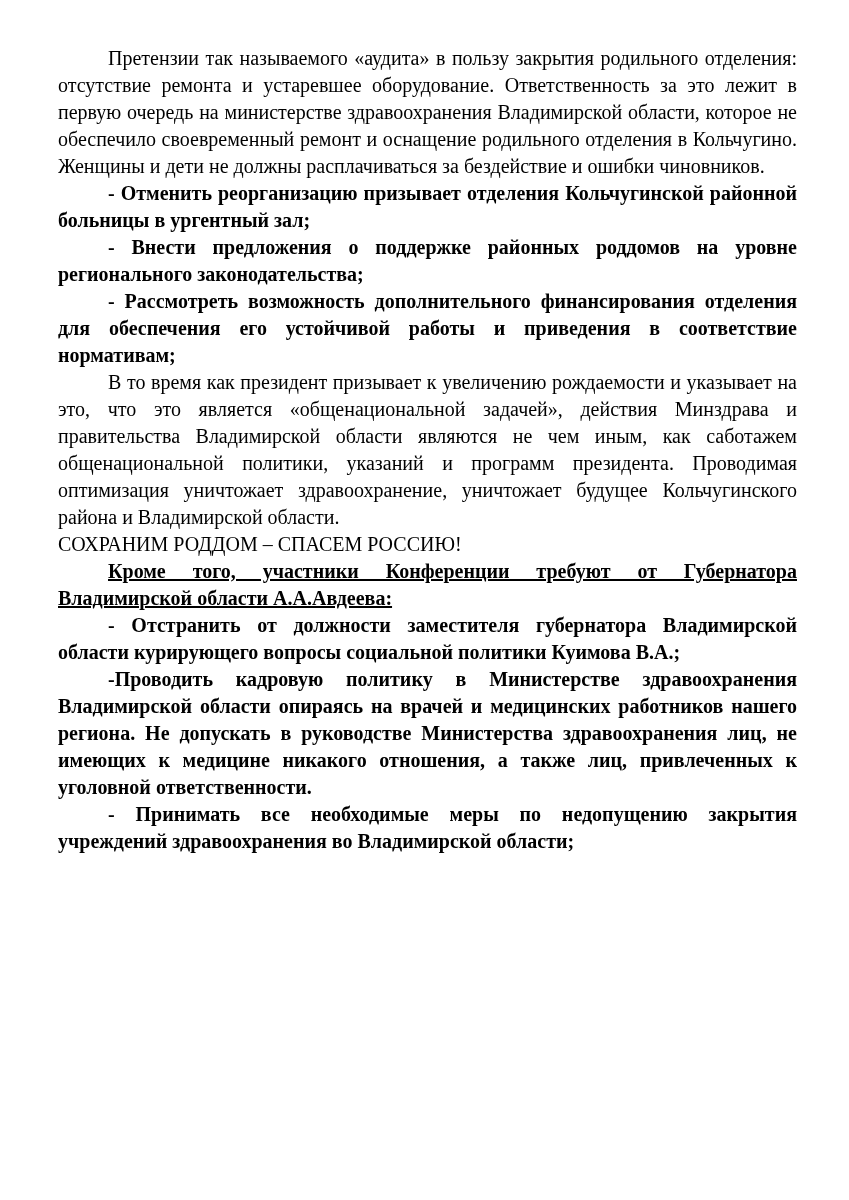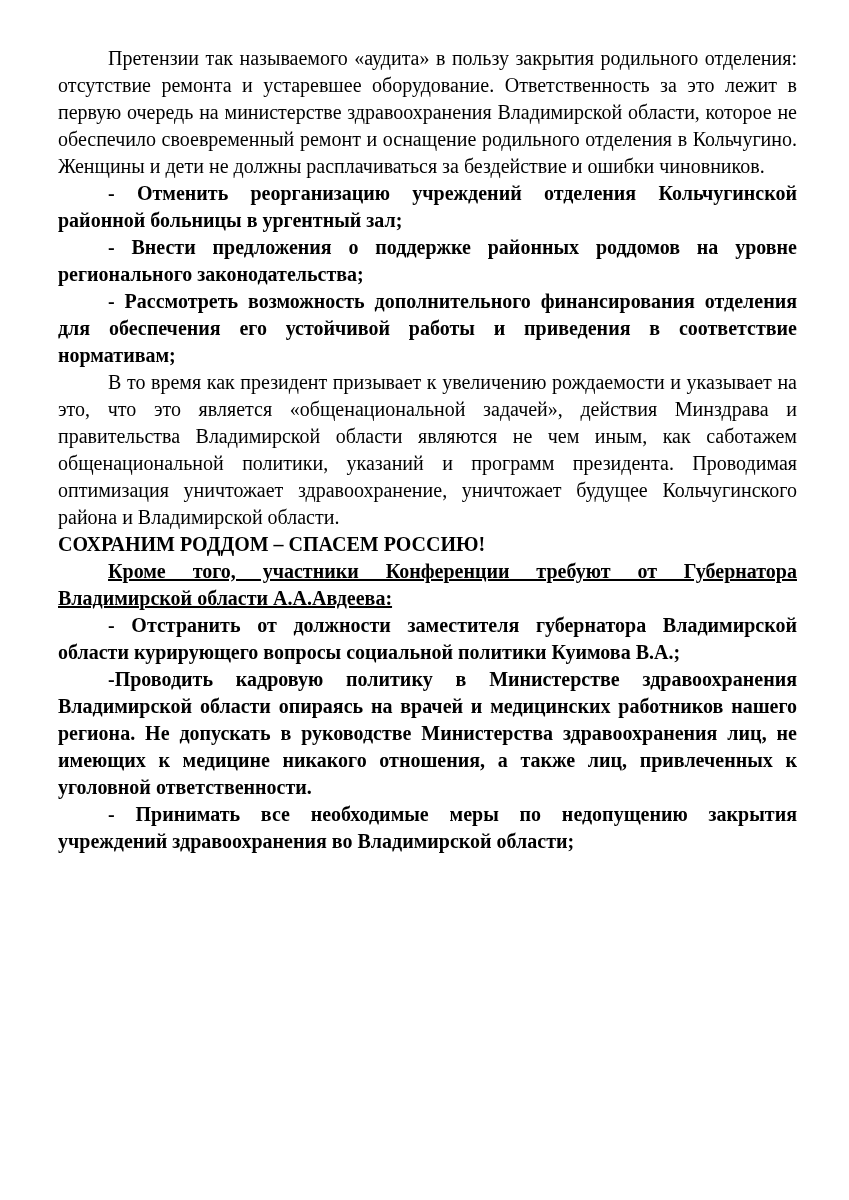--- a/index.html
+++ b/index.html
@@ -34,33 +34,33 @@
     font-weight: 700;
   }
   .u {
     text-decoration: underline;
   }
   .heading {
     margin: 27px 0;
     font-size: 20px;
     line-height: 27px;
     text-align: center;
-    font-weight: 700;
+    font-weight: 400;
     text-indent: 0;
   }
 </style>
 </head>
 <body>
 
 <div class="page">
 
   <p class="indent">Претензии так называемого «аудита» в пользу закрытия родильного отделения: отсутствие ремонта и устаревшее оборудование. Ответственность за это лежит в первую очередь на министерстве здравоохранения Владимирской области, которое не обеспечило своевременный ремонт и оснащение родильного отделения в Кольчугино. Женщины и дети не должны расплачиваться за бездействие и ошибки чиновников.</p>
 
 
-  <p class="indent b">- Отменить реорганизацию учреждений отделения Кольчугинской районной больницы в ургентный зал;</p>
+  <p class="indent b">- Отменить реорганизацию призывает отделения Кольчугинской районной больницы в ургентный зал;</p>
 
   <p class="indent b">- Внести предложения о поддержке районных роддомов на уровне регионального законодательства;</p>
 
   <p class="indent b">- Рассмотреть возможность дополнительного финансирования отделения для обеспечения его устойчивой работы и приведения в соответствие нормативам;</p>
 
   <p class="indent">В то время как президент призывает к увеличению рождаемости и указывает на это, что это является «общенациональной задачей», действия Минздрава и правительства Владимирской области являются не чем иным, как саботажем общенациональной политики, указаний и программ президента. Проводимая оптимизация уничтожает здравоохранение, уничтожает будущее Кольчугинского района и Владимирской области.</p>
 
   <p class="heading">СОХРАНИМ РОДДОМ – СПАСЕМ РОССИЮ!</p>
 
   <p class="indent b u">Кроме того, участники Конференции требуют от Губернатора Владимирской области А.А.Авдеева:</p>

